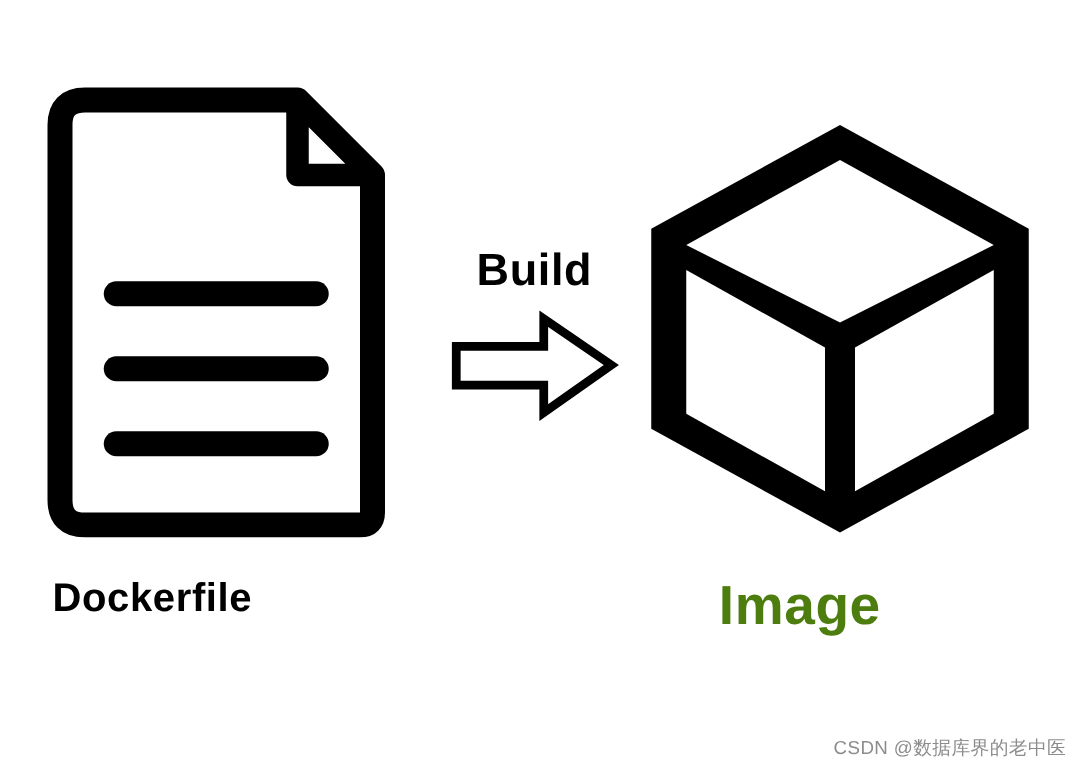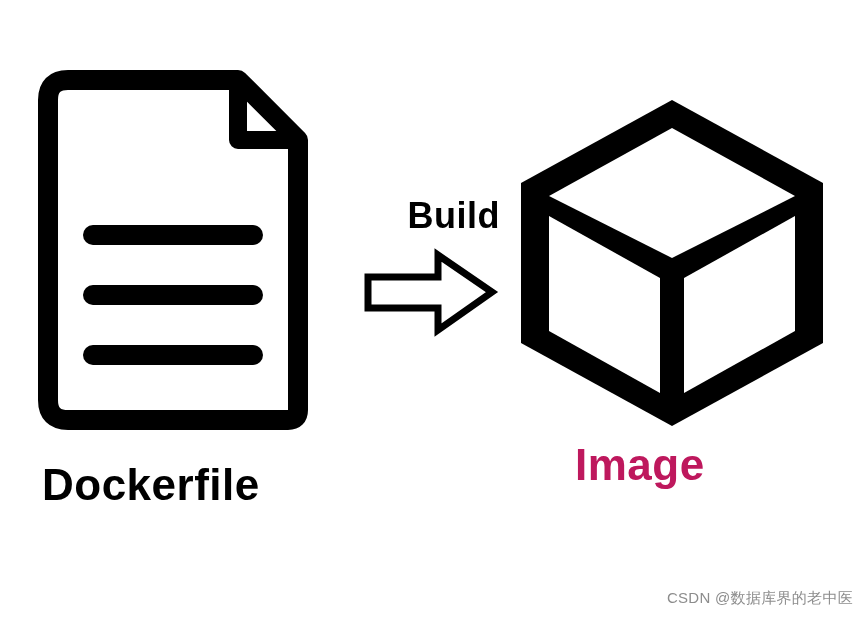--- a/index.html
+++ b/index.html
@@ -19,21 +19,21 @@
       top: 60px;
       width: 300px;
       height: 370px;
     }
     .arrow-wrap {
       position: absolute;
       left: 345px;
       top: 195px;
       width: 155px;
       height: 160px;
-      text-align: right;
+      text-align: center;
     }
     .arrow-label {
       font-size: 36px;
       font-weight: 700;
       color: #000;
       letter-spacing: 0.5px;
       margin-bottom: 8px;
       margin-left: 10px;
     }
     .arrow-svg {
@@ -45,32 +45,32 @@
       position: absolute;
       left: 495px;
       top: 88px;
       width: 355px;
       height: 350px;
     }
     .label-left {
       position: absolute;
       left: 42px;
       top: 460px;
-      font-size: 44px;
+      font-size: 32px;
       font-weight: 700;
       color: #000;
       letter-spacing: 0.5px;
     }
     .label-right {
       position: absolute;
       left: 575px;
-      top: 440px;
+      top: 460px;
       font-size: 44px;
       font-weight: 700;
-      color: #be185d;
+      color: #4d7c0f;
       letter-spacing: 0.5px;
     }
     .watermark {
       position: absolute;
       right: 12px;
       bottom: 10px;
       font-size: 15px;
       color: rgba(120,120,120,0.85);
       font-family: Arial, "Microsoft YaHei", sans-serif;
       letter-spacing: 0.3px;

